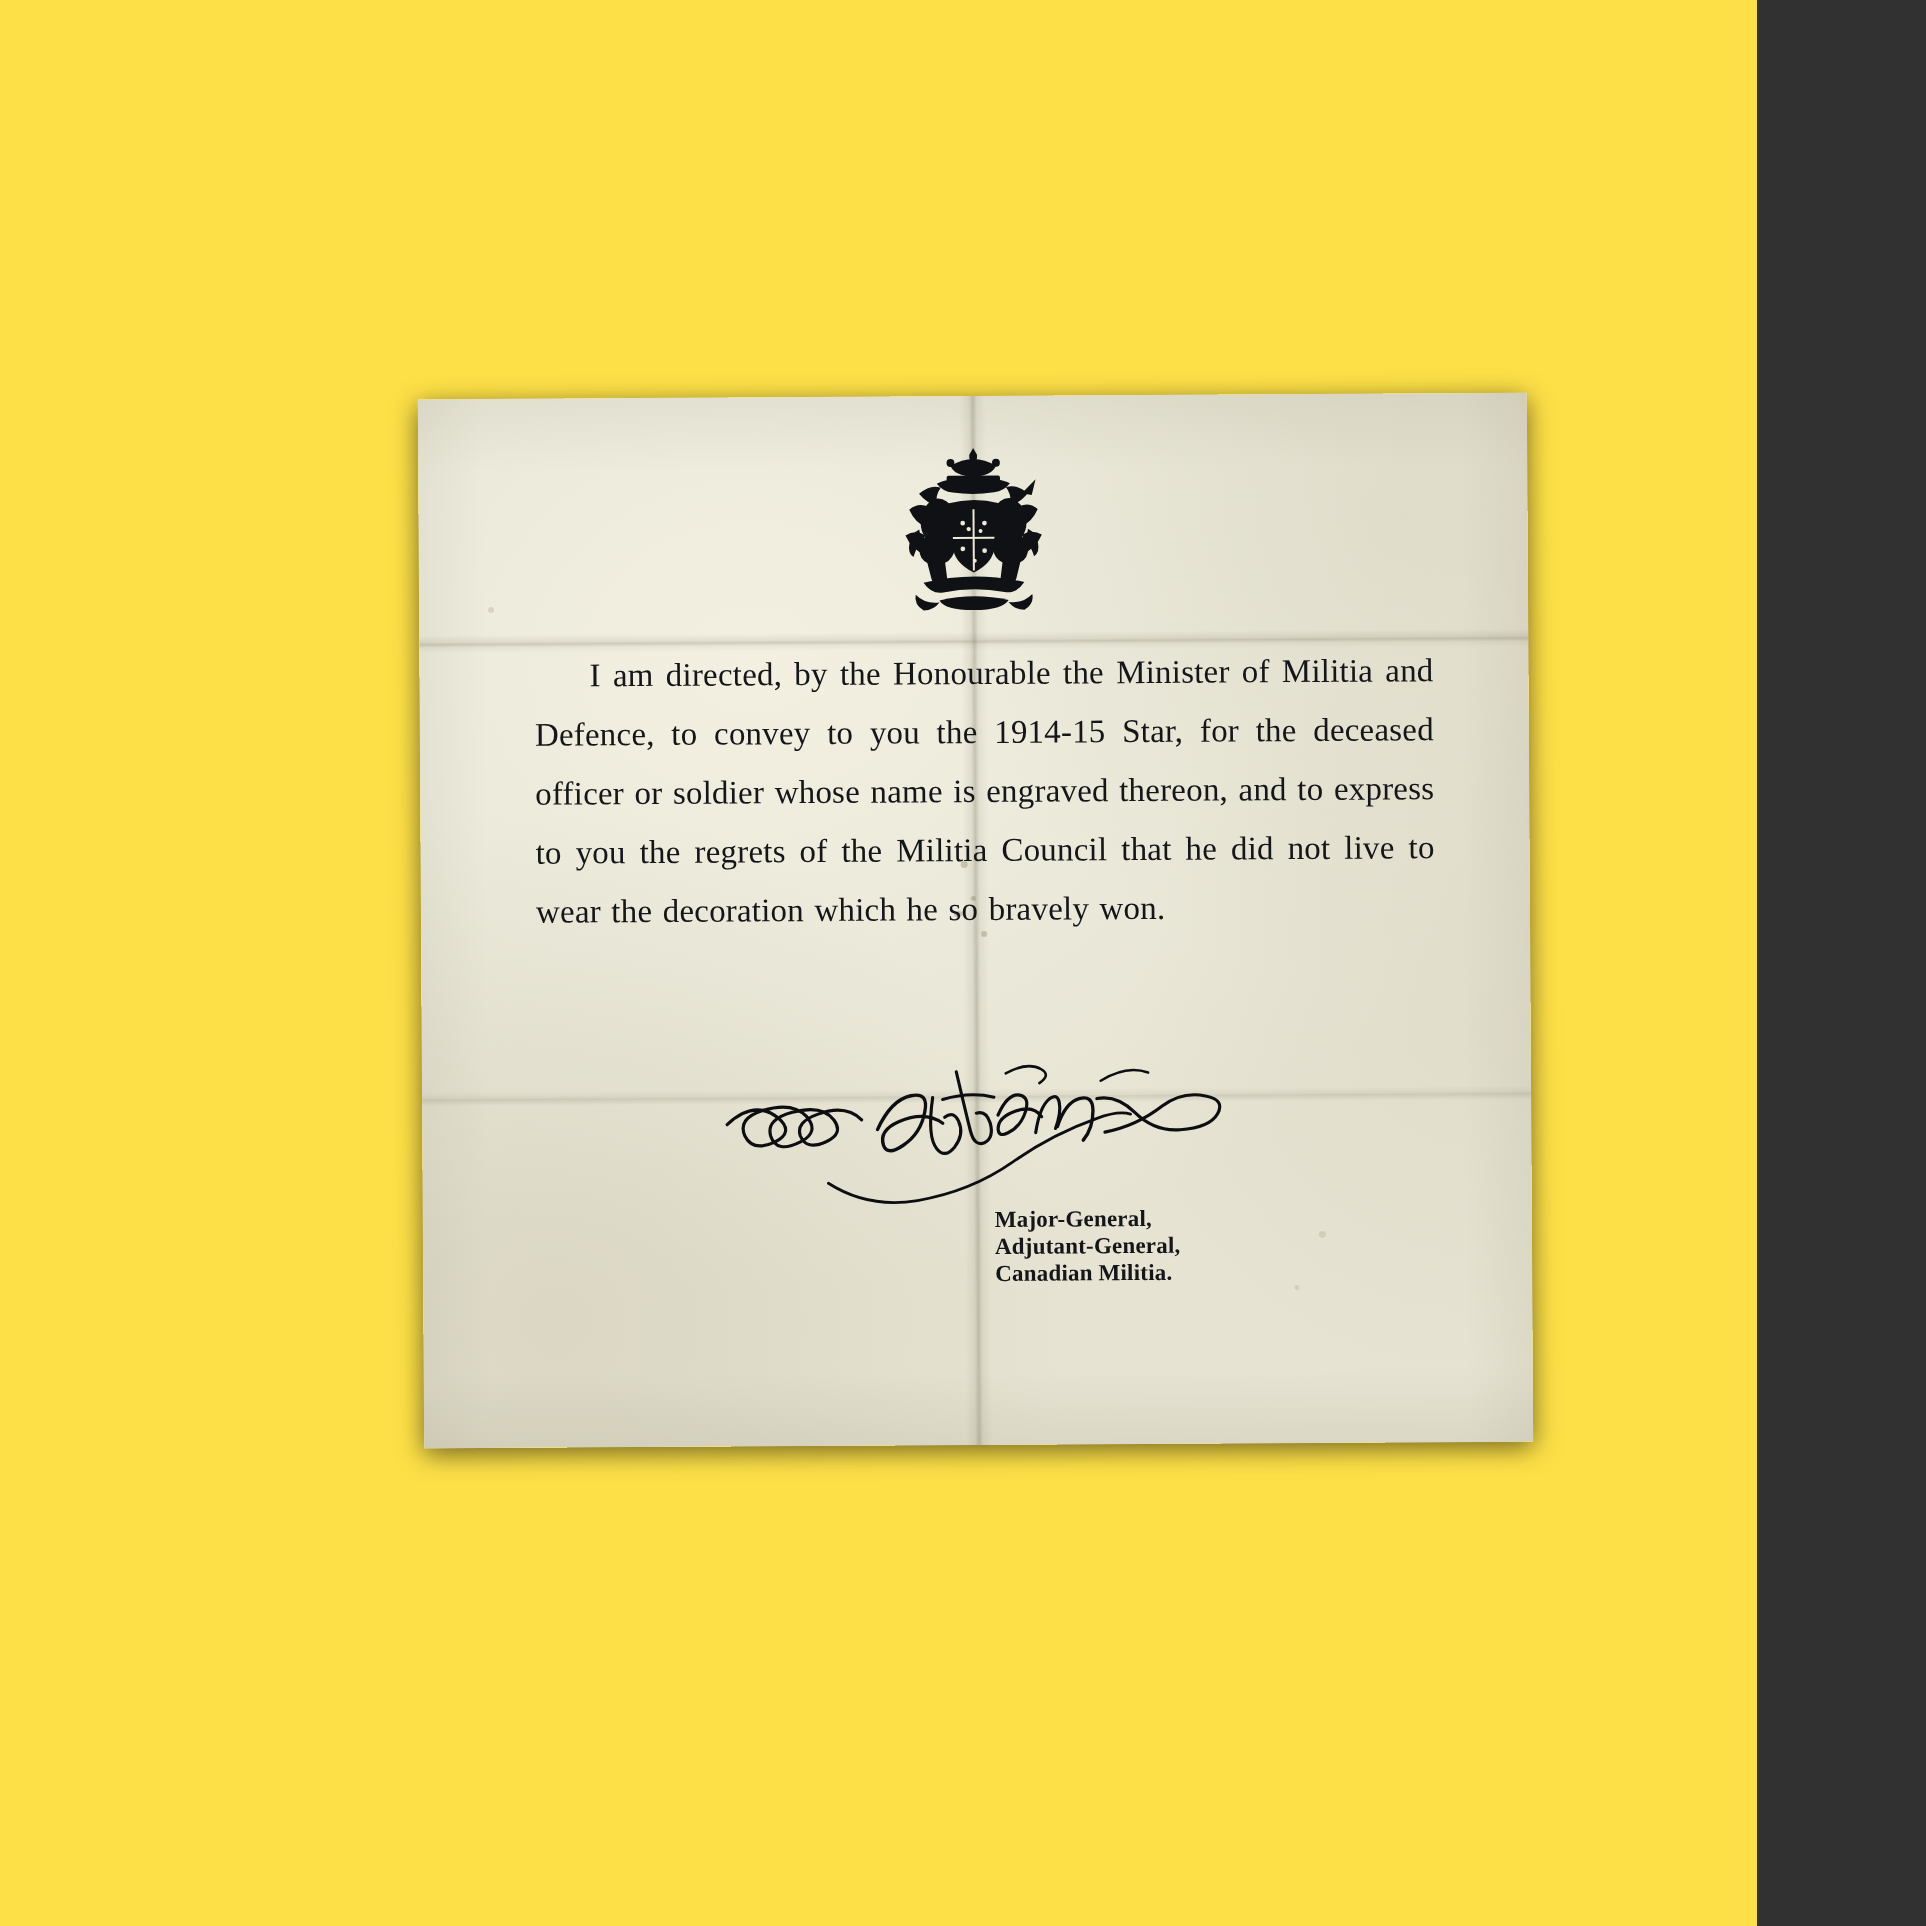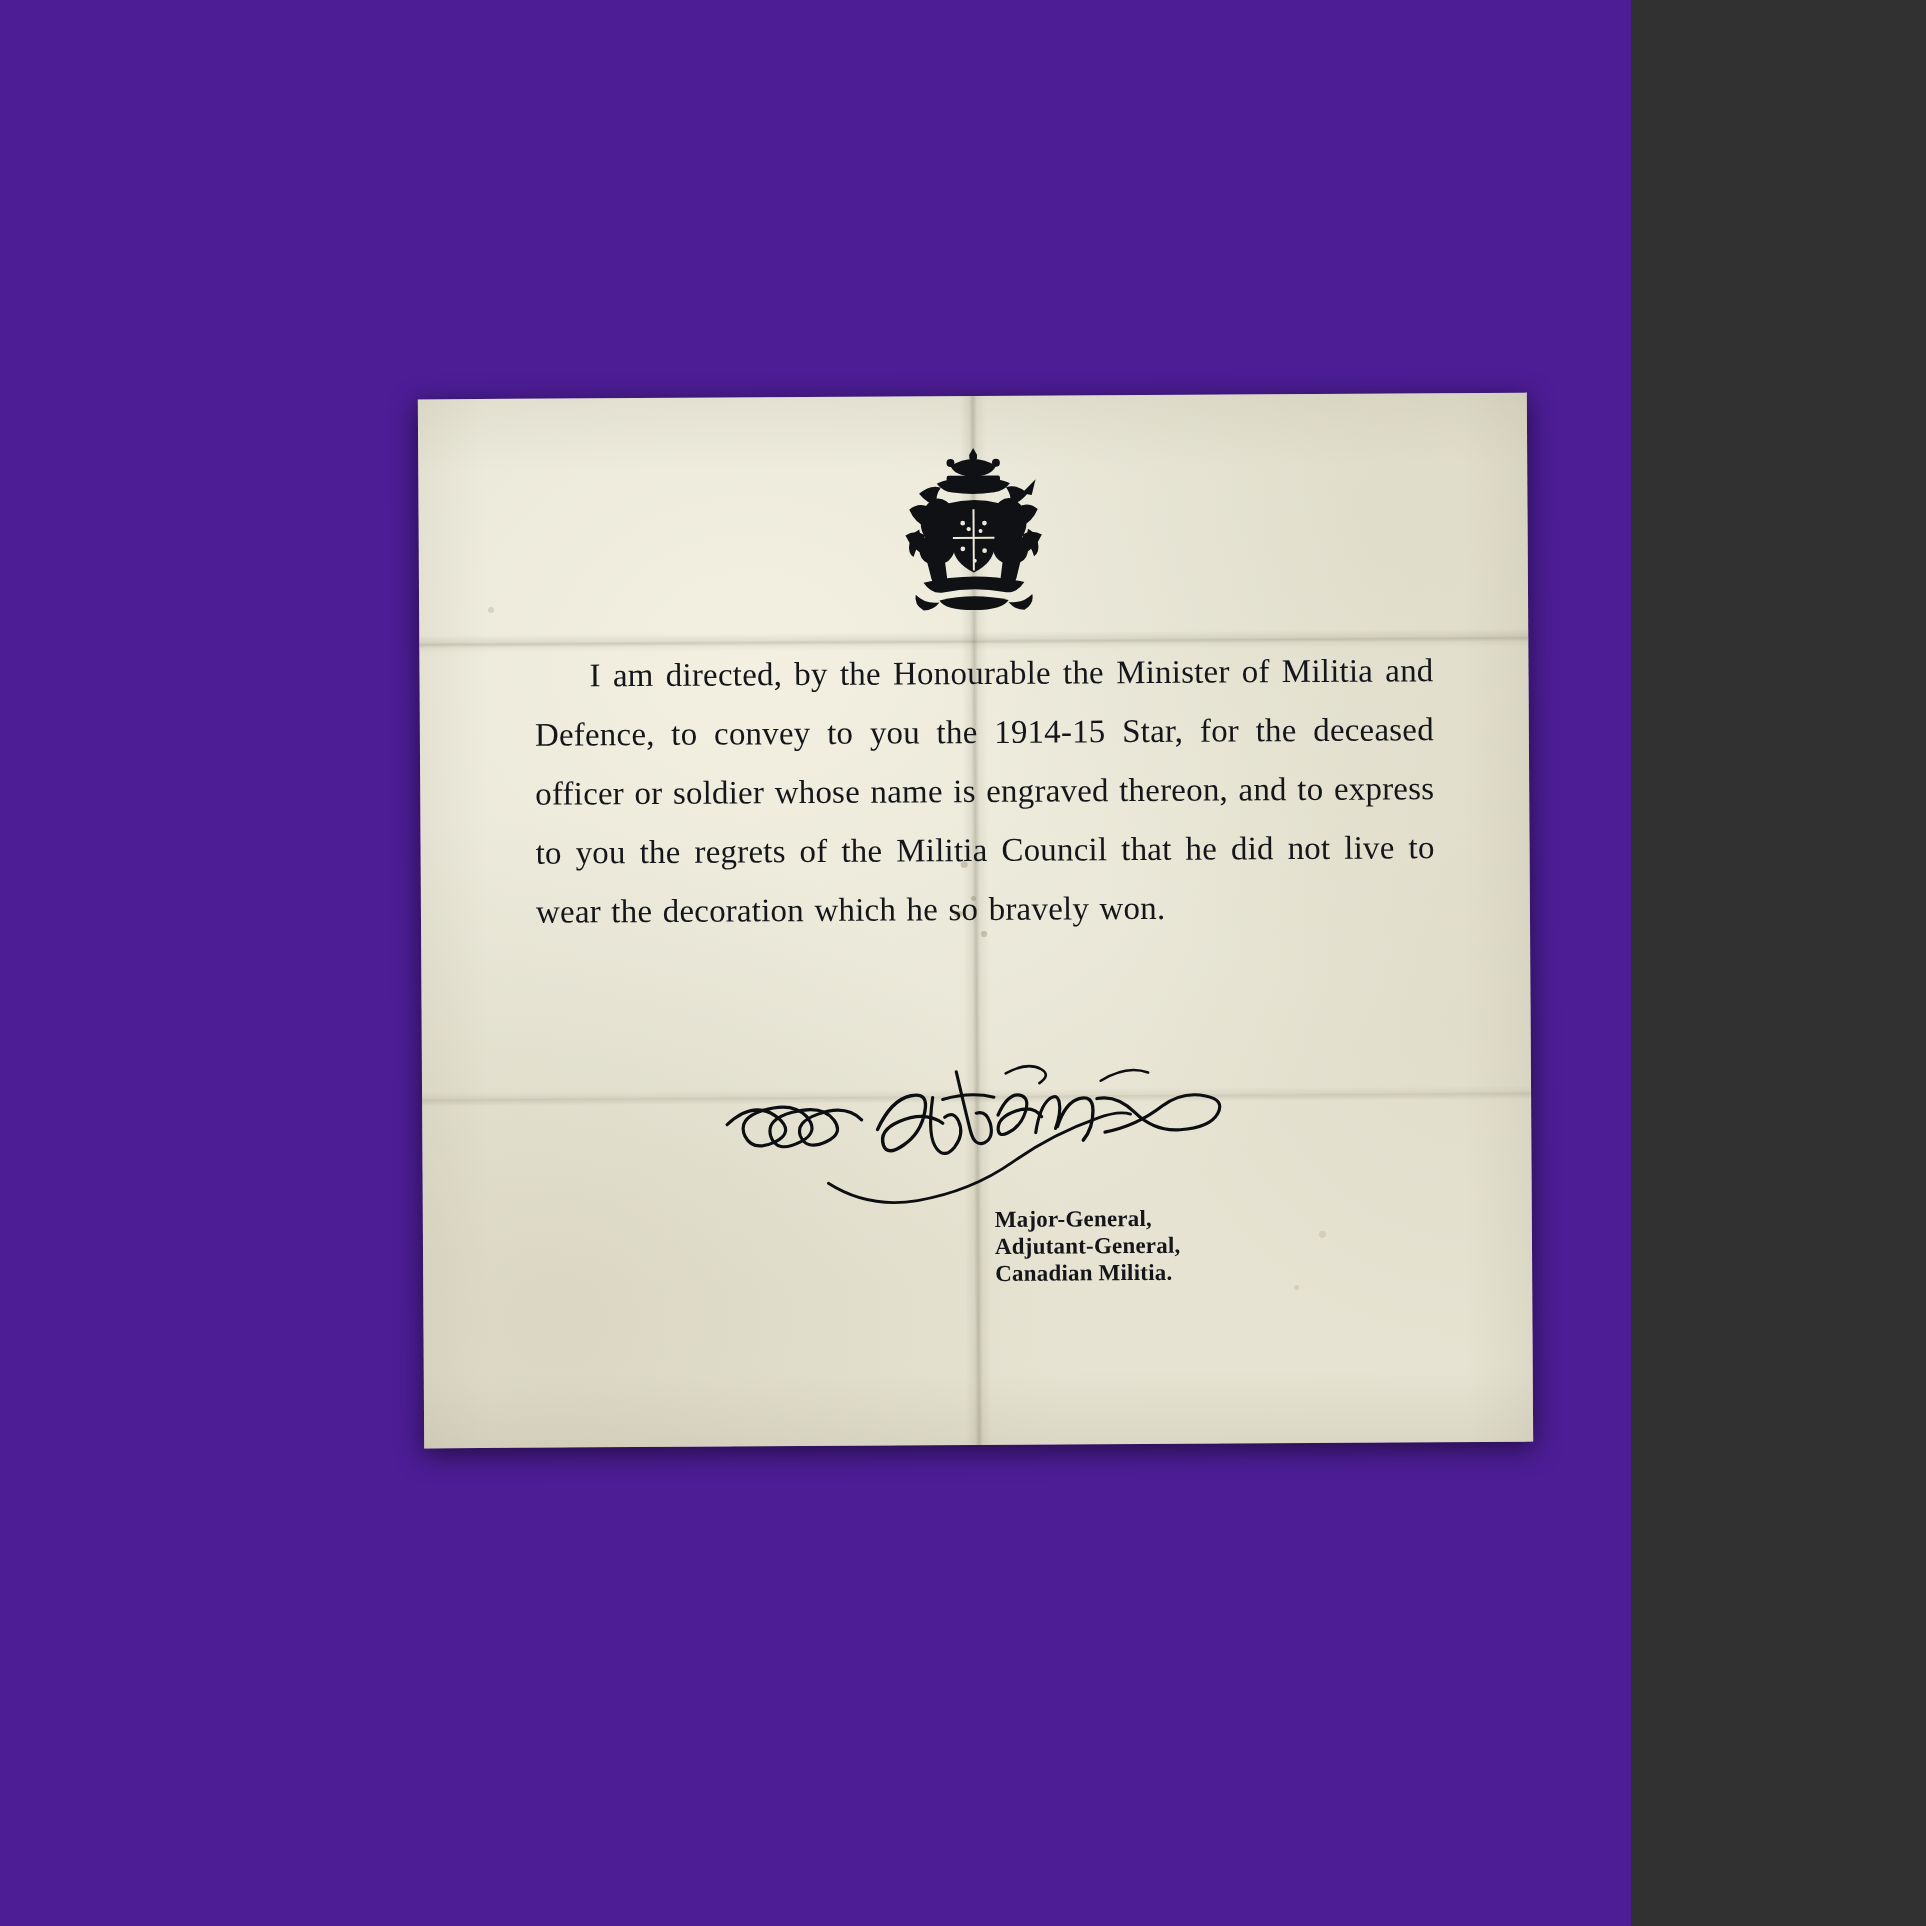--- a/index.html
+++ b/index.html
@@ -8,23 +8,23 @@
     background: #313131;
     width: 1927px;
     height: 1927px;
     overflow: hidden;
   }
   body {
     font-family: "Liberation Serif", serif;
   }
   #stage {
     position: relative;
-    width: 1631px;
+    width: 1757px;
     height: 1927px;
-    background: #4c1d95;
+    background: #fde047;
   }
   
   #document-sheet {
     position: absolute;
     left: 421px;
     top: 396px;
     width: 1109px;
     height: 1049px;
     background:
       radial-gradient(ellipse 70% 60% at 30% 25%, #f3f0e2 0%, #eceadb 45%, #e6e3d2 100%);

